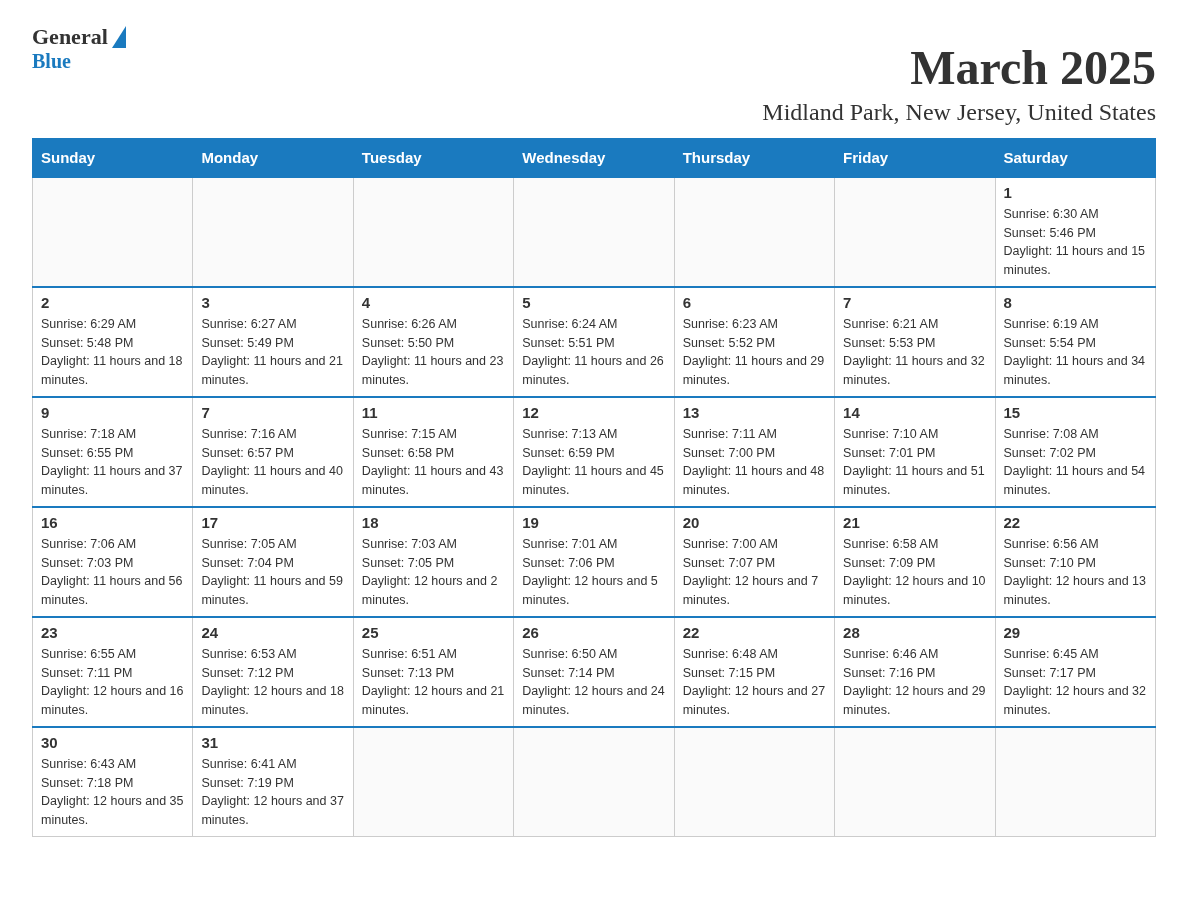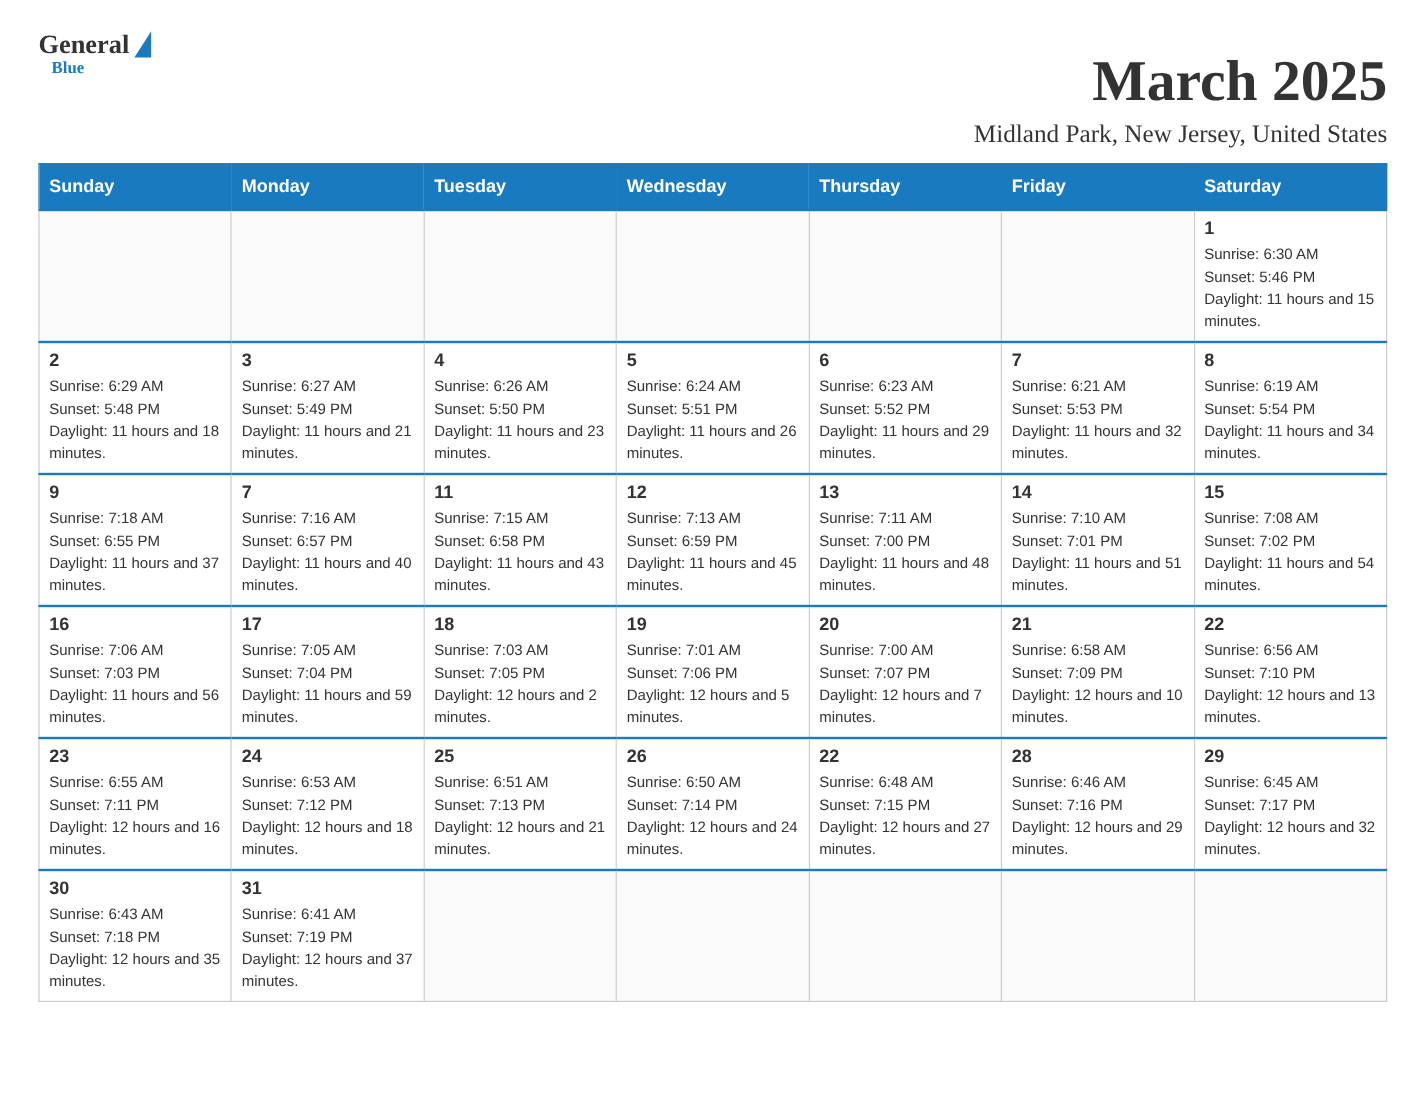--- a/index.html
+++ b/index.html
@@ -34,37 +34,37 @@
     .logo-triangle {
       width: 0;
       height: 0;
       border-left: 14px solid transparent;
       border-right: 0px solid transparent;
       border-bottom: 22px solid #1a7abf;
       margin-left: 4px;
       margin-bottom: 0px;
     }
     .logo-bottom {
-      font-size: 14px;
+      font-size: 20px;
       font-weight: bold;
       color: #1a7abf;
-      margin-left: 11px;
+      margin-left: 0;
     }
     .title-section {
       text-align: right;
       margin-top: 18px;
     }
     .month-title {
       font-size: 48px;
       font-weight: bold;
       color: #333;
       line-height: 1.1;
     }
     .location-title {
-      font-size: 21px;
+      font-size: 24px;
       color: #333;
       margin-top: 4px;
     }
     .calendar {
       width: 100%;
       border-collapse: collapse;
       margin-top: 12px;
     }
     .calendar thead th {
       background-color: #1a7abf;

